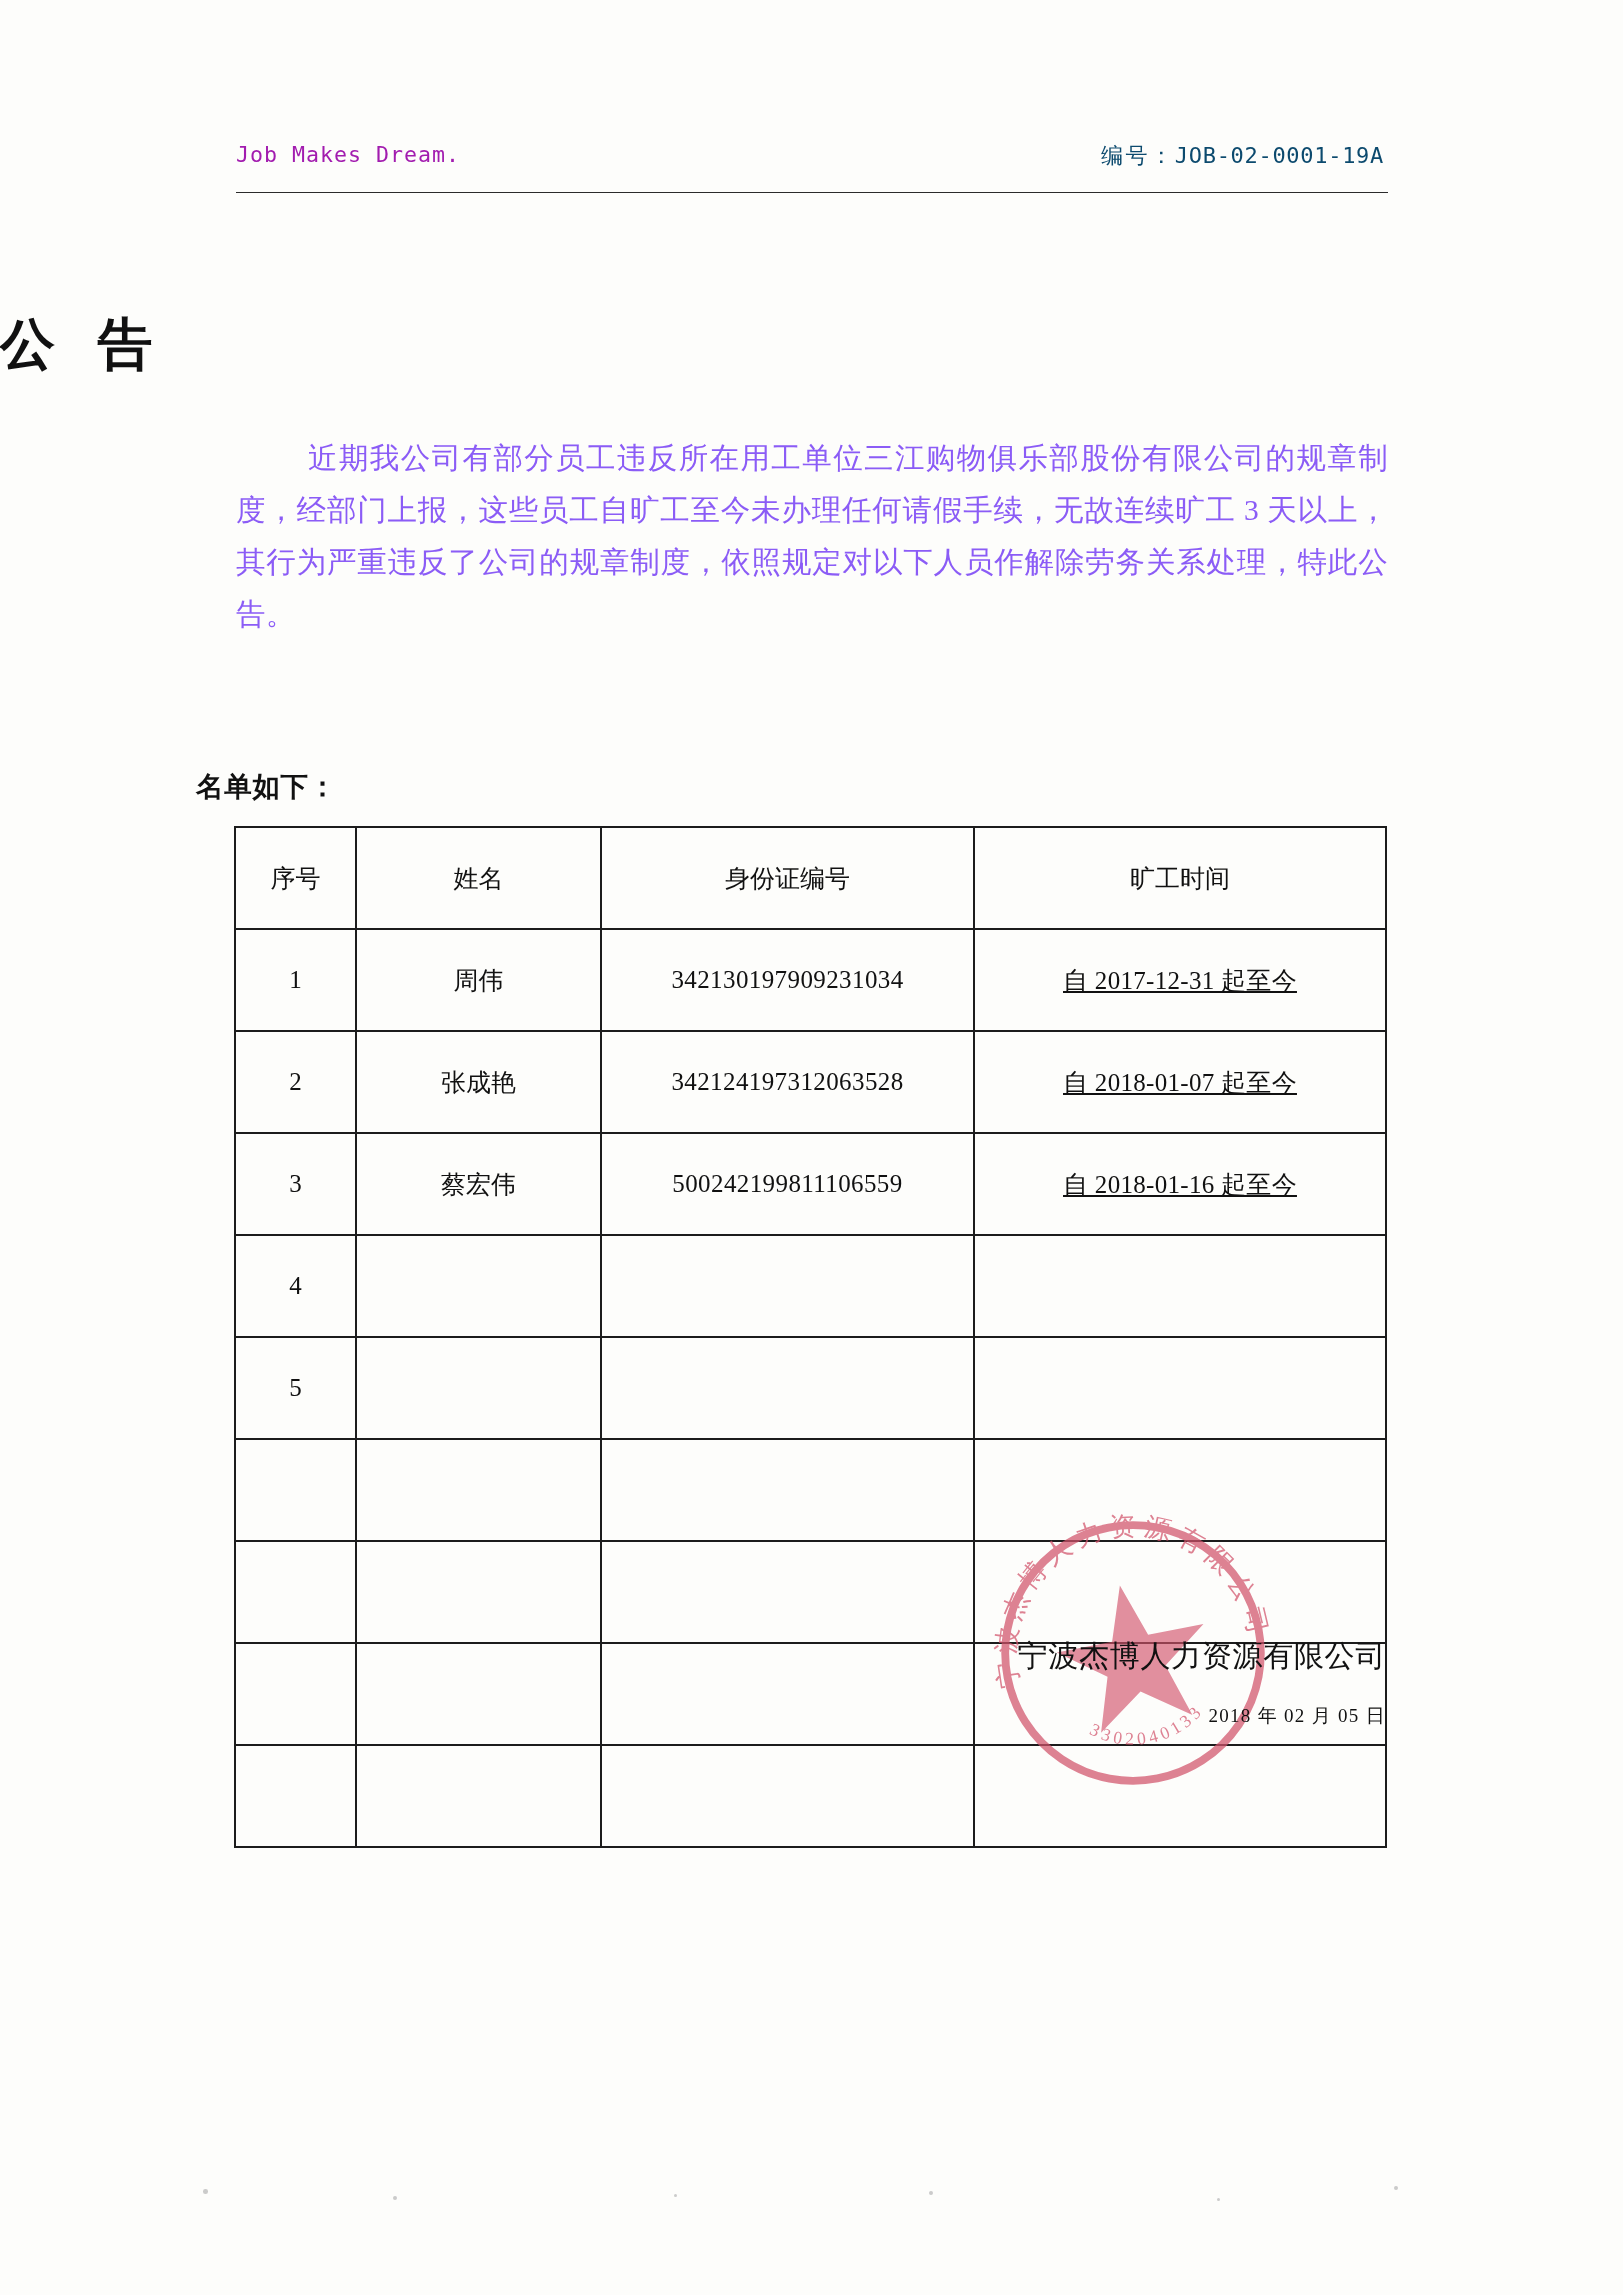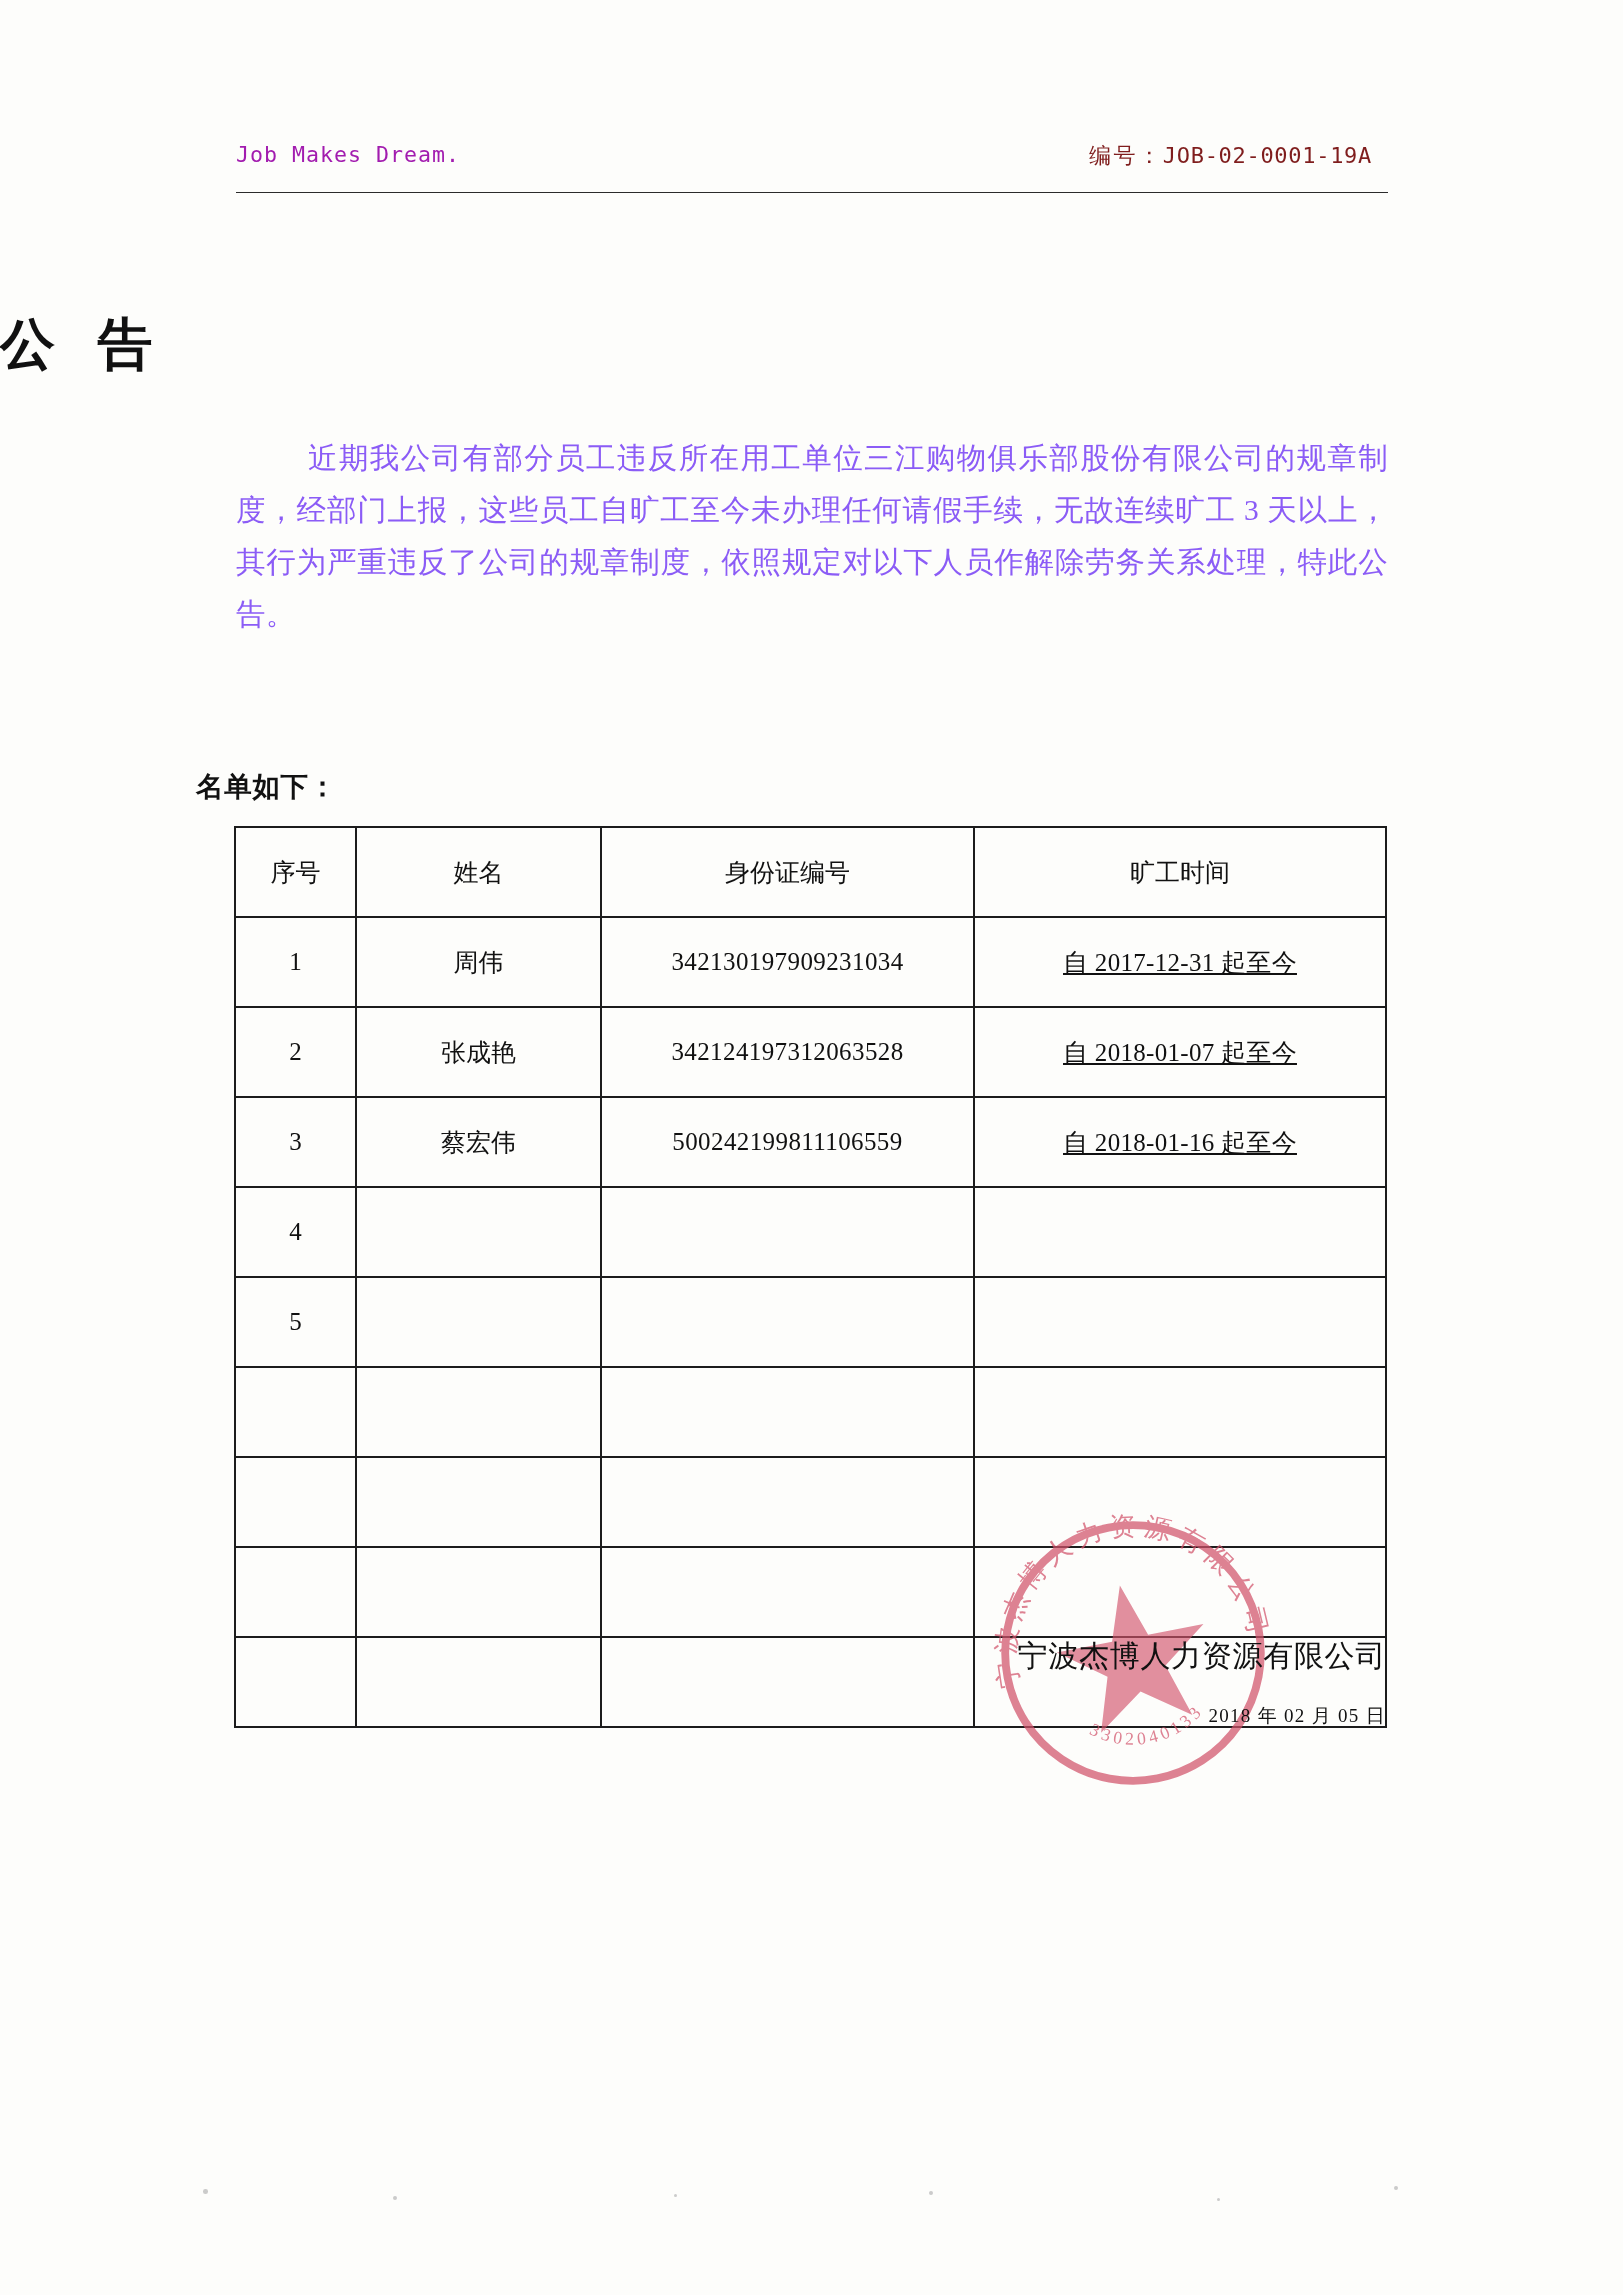--- a/index.html
+++ b/index.html
@@ -43,26 +43,26 @@
     left: 0;
     top: 1.3px;
     font-family: "DejaVu Sans Mono", "Liberation Mono", monospace;
     font-size: 21.6px;
     letter-spacing: 1px;
     color: #a21caf;
     white-space: nowrap;
   }
   .doc-no {
     position: absolute;
-    right: 16px;
+    right: 4px;
     top: 0;
     font-family: "DejaVu Sans Mono", "Liberation Mono", monospace;
     font-size: 22px;
     letter-spacing: 0.7px;
-    color: #7f1d1d;
+    color: #0c4a6e;
     white-space: nowrap;
   }
   .doc-no .label {
     font-family: "Liberation Serif", serif;
     letter-spacing: 2.6px;
   }
 
   
   .title {
     position: absolute;
@@ -116,21 +116,21 @@
     table-layout: fixed;
   }
   table.names td, table.names th {
     border: 2px solid #1c1c1c;
     height: 72px;
     text-align: center;
     vertical-align: middle;
     font-size: 25px;
     font-weight: normal;
     color: #111;
-    padding: 8px;
+    padding: 14px;
   }
   table.names th {
     font-size: 25px;
     font-weight: normal;
   }
   table.names .col-idx { width: 121px; }
   table.names .col-name { width: 245px; }
   table.names .col-id { width: 373px; }
   table.names .col-time { width: 412px; }
   .cell-id {

